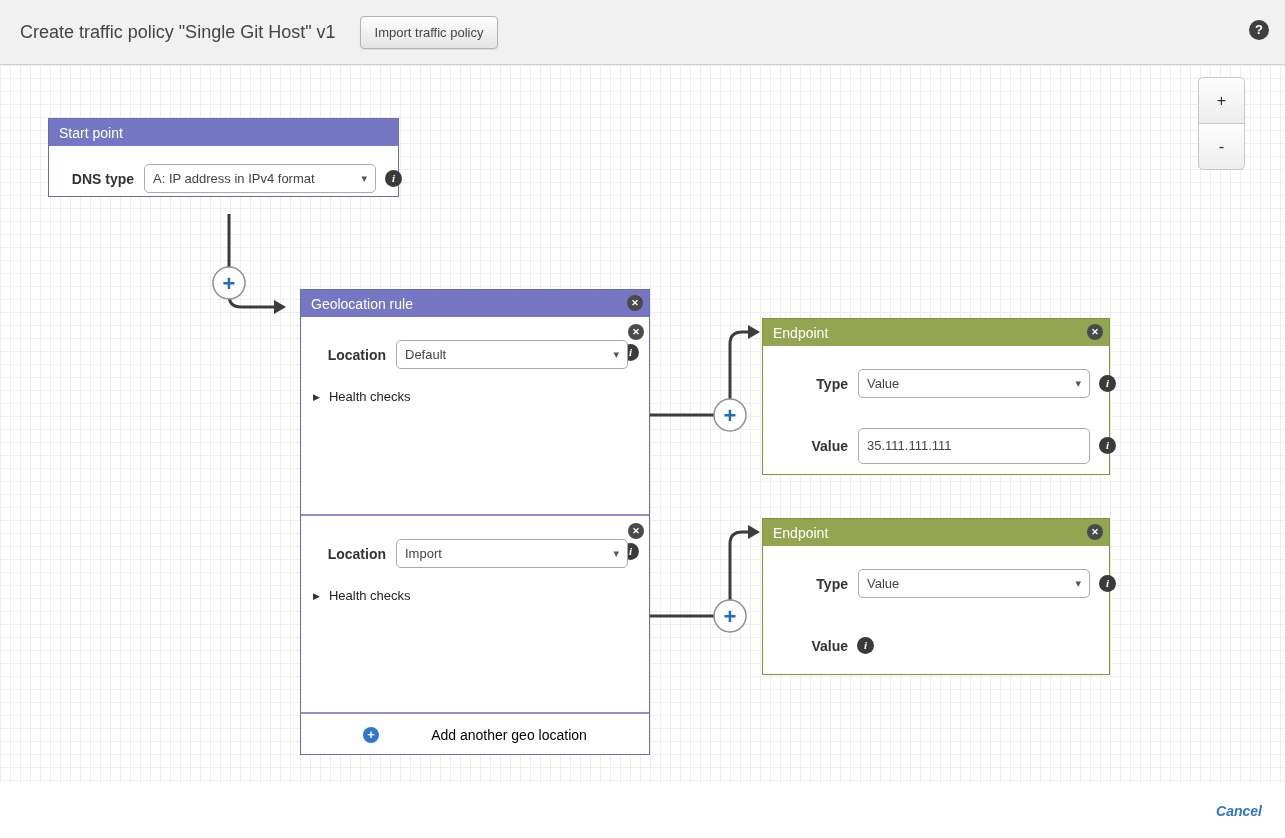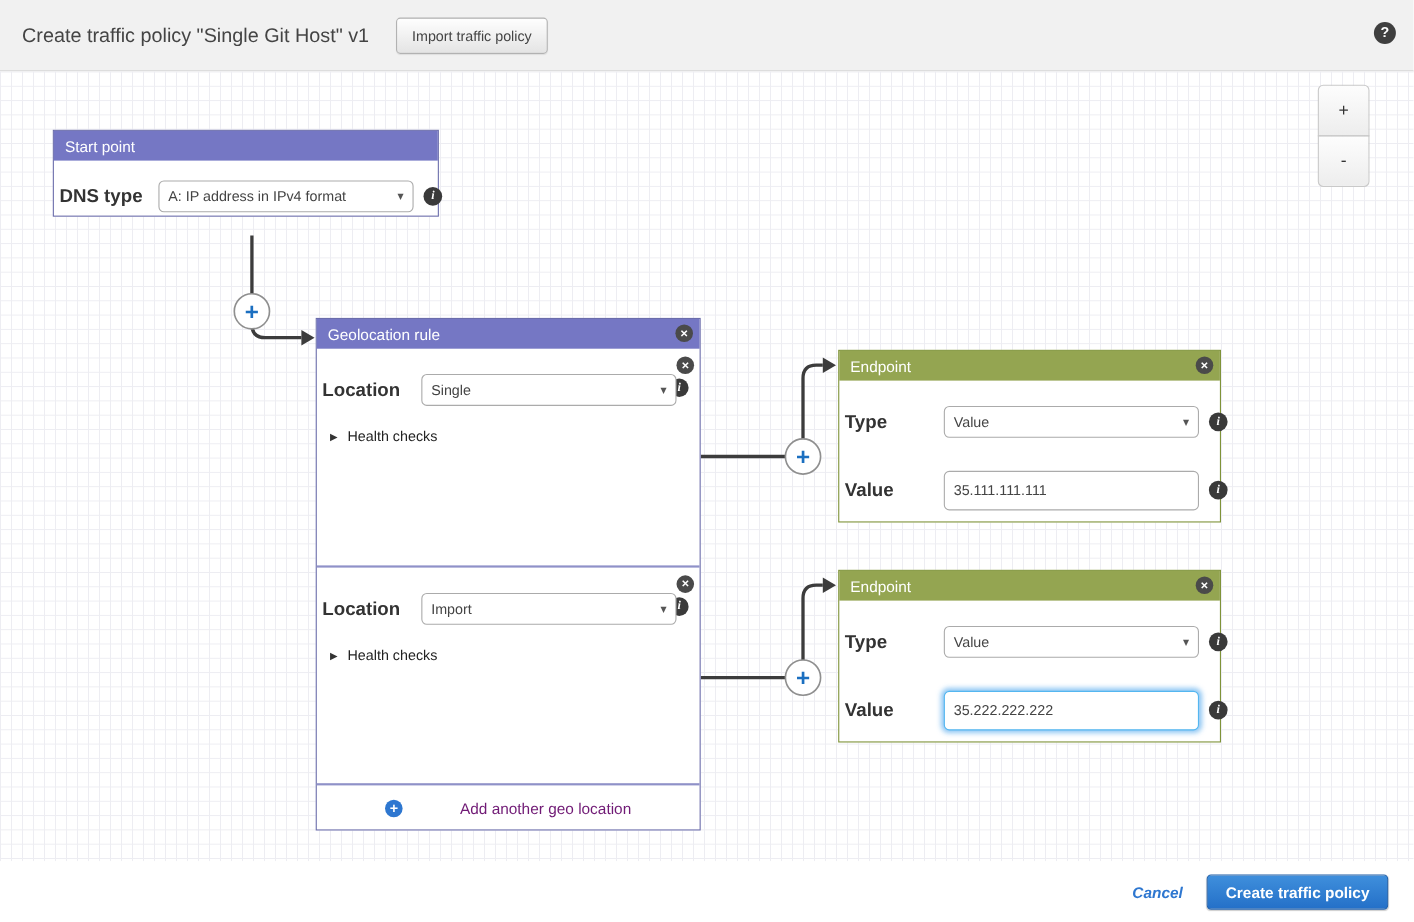--- a/index.html
+++ b/index.html
@@ -65,21 +65,21 @@
   }
   .head-x{ position:absolute; right:6px; top:5px; }
   .info-icon{
     width:17px; height:17px; border-radius:50%; display:inline-block;
     background:#3a3a3a; color:#fff; font-size:11px; font-weight:bold;
     font-family:"Liberation Serif",serif; font-style:italic;
     text-align:center; line-height:17px; cursor:pointer;
   }
 
   .form-row{ position:absolute; left:0; height:29px; display:flex; align-items:center; }
-  .form-label{ width:80px; text-align:left; font-size:17px; font-weight:bold; color:#333; }
+  .form-label{ width:80px; text-align:right; font-size:14px; font-weight:bold; color:#333; }
   .select-box{
     margin-left:10px; width:232px; height:29px;
     background:#fff; border:1px solid #ababab; border-radius:5px;
     display:flex; align-items:center; padding:12px 8px;
     font-size:13px; color:#444; cursor:pointer;
   }
   .select-box .caret{ margin-left:auto; font-size:11px; color:#555; }
   .text-input{
     margin-left:10px; width:232px; height:29px;
     border:1px solid #ababab; border-radius:5px; padding:17px 8px;
@@ -99,21 +99,21 @@
   .sec-x{ position:absolute; right:5px; top:7px; }
   .sec-info{ position:absolute; right:10px; top:27px; }
 
   .geo-footer{
     height:41px; display:flex; align-items:center; justify-content:center; cursor:pointer;
   }
   .plus-badge{
     width:16px; height:16px; border-radius:50%; background:#2e77d0; color:#fff;
     font-size:13px; font-weight:bold; text-align:center; line-height:15px; margin-right:8px;
   }
-  .add-link{ font-size:14px; color:#701a75;margin-left:44px; }
+  .add-link{ font-size:14px; color:#000000;margin-left:44px; }
 
   
   .footbar{
     position:absolute; left:0; top:783px; width:1285px; height:55px; background:#fff;
     display:flex; align-items:center; justify-content:flex-end; gap:22px; padding-right:23px;
   }
   .cancel-link{ font-size:14px; font-weight:bold; color:#2e77d0; cursor:pointer;font-style:italic; }
   .btn-blue{
     font-size:14px; font-weight:bold; color:#fff;
     background:linear-gradient(#3f8fdc,#2470c8);
@@ -170,33 +170,33 @@
     <div class="form-row" style="top:45px; left:5px;">
       <span class="form-label">DNS type</span>
       <span class="select-box">
         <span>A: IP address in IPv4 format</span>
         <span class="caret">▾</span>
       </span>
       <span class="info-icon row-info">i</span>
     </div>
   </div>
 
-  <div class="node-box purple" style="left:287px; top:224px; width:350px; height:466px;">
+  <div class="node-box purple" style="left:300px; top:224px; width:350px; height:466px;">
     <div class="node-head">
       <span>Geolocation rule</span>
       <span class="circle-x head-x">✕</span>
     </div>
 
     <div class="geo-section" style="height:199px;">
       <span class="circle-x sec-x">✕</span>
       <span class="info-icon sec-info">i</span>
       <div class="form-row" style="top:23px; left:5px;">
         <span class="form-label">Location</span>
         <span class="select-box">
-          <span>Single</span>
+          <span>Default</span>
           <span class="caret">▾</span>
         </span>
       </div>
       <div class="health-row" style="left:12px; top:72px;">
         <span class="tri">▶</span>
         <span>Health checks</span>
       </div>
     </div>
 
     <div class="geo-section" style="height:198px;">
@@ -249,23 +249,21 @@
     <div class="form-row" style="top:50px; left:5px;">
       <span class="form-label">Type</span>
       <span class="select-box">
         <span>Value</span>
         <span class="caret">▾</span>
       </span>
       <span class="info-icon row-info">i</span>
     </div>
     <div class="form-row" style="top:112px; left:5px;">
       <span class="form-label">Value</span>
-      <input class="text-input focused" value="35.222.222.222" style="">
       <span class="info-icon row-info">i</span>
     </div>
   </div>
 
 </div>
 
 <div class="footbar">
   <span class="cancel-link">Cancel</span>
-  <button class="btn-blue">Create traffic policy</button>
 </div>
 
 </body></html>

